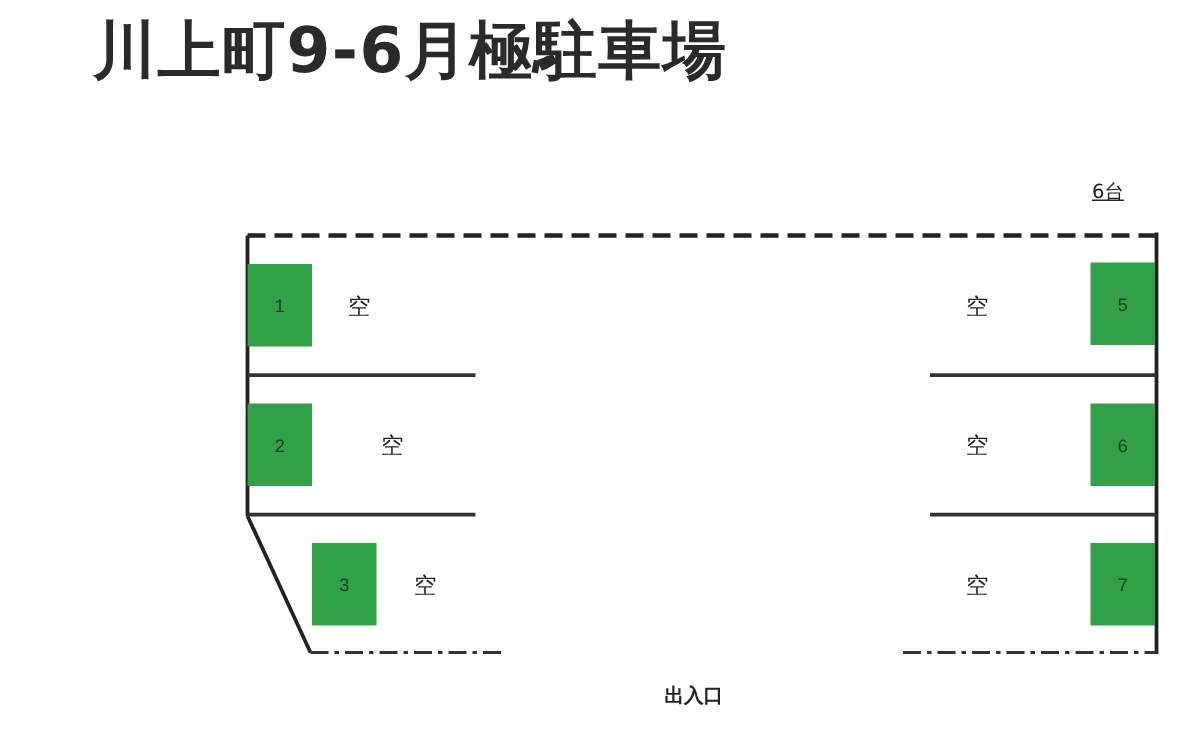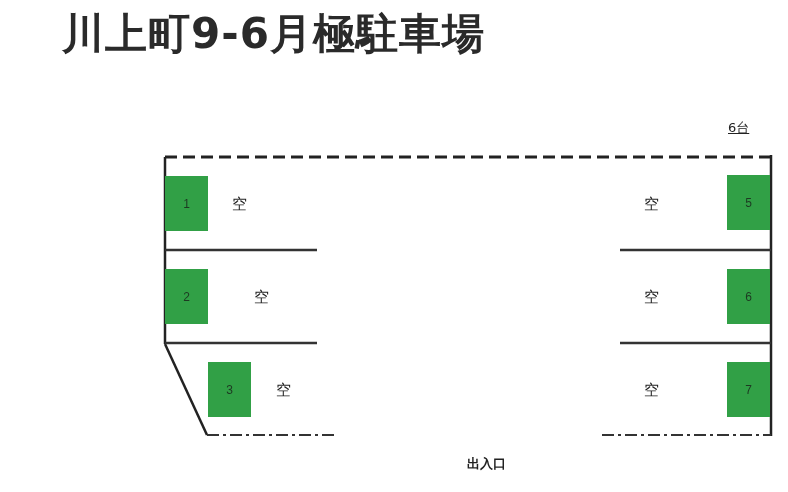--- a/index.html
+++ b/index.html
@@ -6,21 +6,21 @@
     body { width: 788px; height: 492px; position: relative; overflow: hidden;
            font-family: "DejaVu Sans", "Liberation Sans", sans-serif; color: #1a1a1a; }
     .title { position: absolute; left: 18px; top: 6px; font-size: 42px; font-weight: bold;
              letter-spacing: 1px; color: #2a2a2a; line-height: 56px; white-space: nowrap; margin-left: 44px; }
     .capacity { position: absolute; left: 728px; top: 119px; font-size: 13px; color: #222; text-decoration: underline; }
     .diagram { position: absolute; left: 0; top: 0; width: 788px; height: 492px; }
     .spot { position: absolute; width: 43px; height: 55px; background: #31a046;
             display: flex; align-items: center; justify-content: center;
             font-size: 12px; color: #1d3a22; font-family: "Liberation Sans", sans-serif; }
     .status { position: absolute; font-size: 15px; color: #222; }
-    .entrance { position: absolute; left: 443px; top: 455px; font-size: 13px; font-weight: bold; color: #222; margin-left: 24px; }
+    .entrance { position: absolute; left: 443px; top: 455px; font-size: 13px; font-weight: bold; color: #222; }
   </style>
 </head>
 <body>
 
 <div class="title">川上町9-6月極駐車場</div>
 <div class="capacity">6台</div>
 
 <svg class="diagram" width="788" height="492" viewBox="0 0 788 492">
 
   <line x1="165" y1="157" x2="771" y2="157" stroke="#222" stroke-width="3" stroke-dasharray="12,6"></line>

